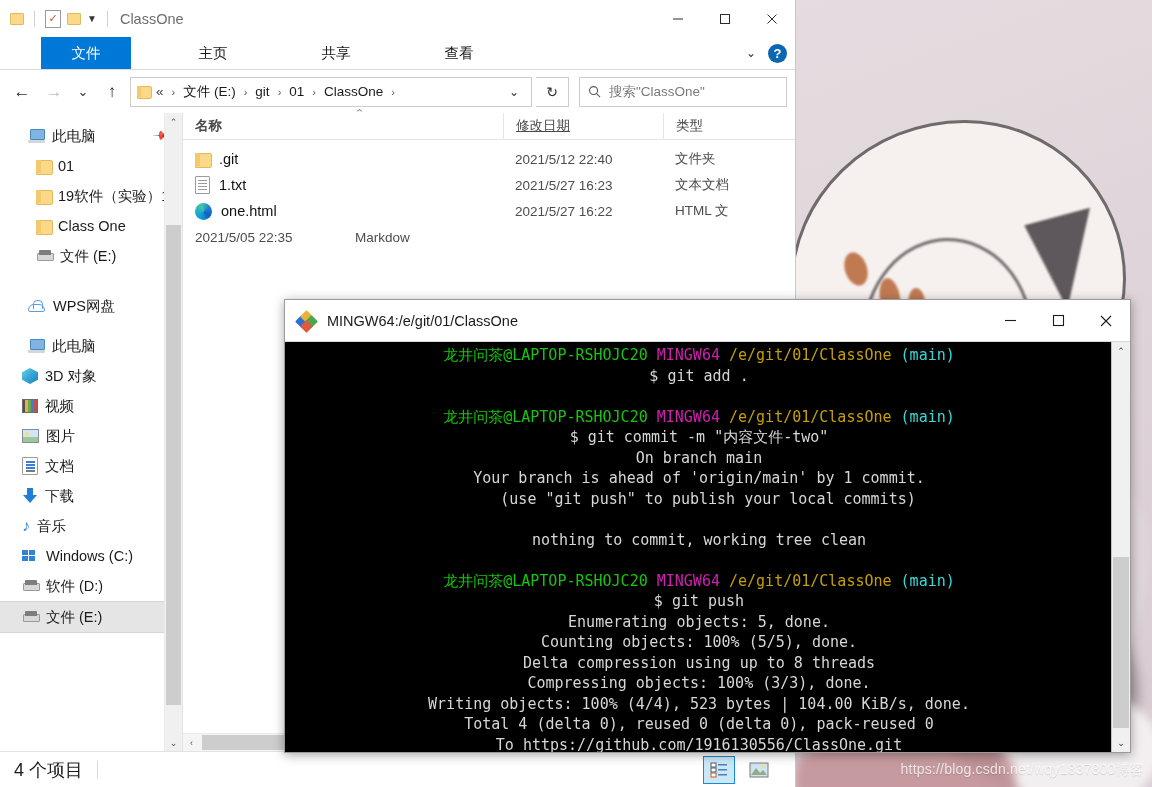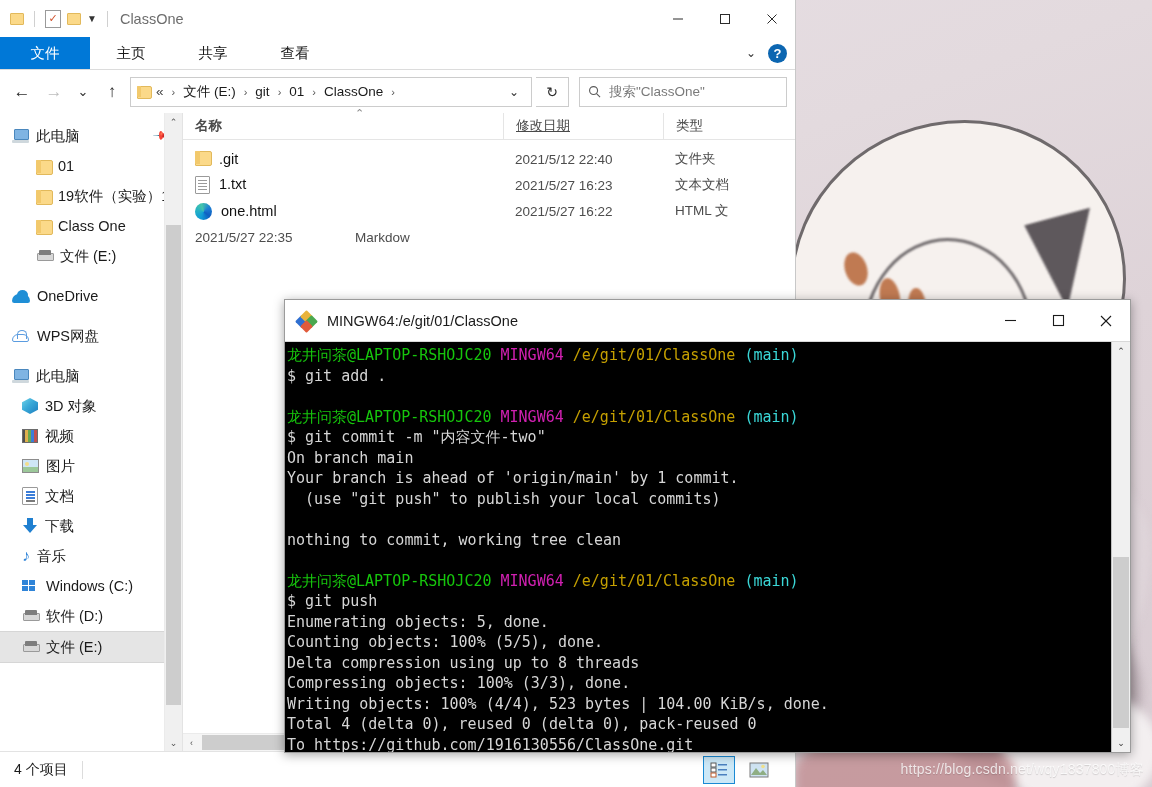--- a/index.html
+++ b/index.html
@@ -113,21 +113,21 @@
   .exp-ribbon {
     height: 32px; min-height: 32px;
     background: #ffffff;
     display: flex; align-items: stretch;
     border-bottom: 1px solid #dcdcdc;
     position: relative;
   }
   .rtab {
     display: flex; align-items: center; justify-content: center;
     font-size: 14.5px; color: #1b1b1b;
-    padding: 0 18px; min-width: 46px;
+    padding: 0 18px; min-width: 46px; margin-left: 41px;
   }
   .rtab.file {
     background: #0078d7; color: #ffffff;
     padding: 0 22px;
   }
   .ribbon-right {
     position: absolute; right: 8px; top: 0; height: 32px;
     display: flex; align-items: center; gap: 12px;
   }
   .help-circle {
@@ -191,21 +191,21 @@
   .nav-item {
     height: 30px;
     display: flex; align-items: center;
     gap: 7px; padding-left: 10px;
     font-size: 14.5px; color: #1b1b1b;
     white-space: nowrap;
     position: relative;
   }
   .nav-item.indent1 { padding-left: 36px; }
   .nav-item.indent0 { padding-left: 22px; }
-  .nav-item.root { padding-left: 12px; }
+  .nav-item.root { padding-left: 28px; }
   .nav-item.selected { background: #e5e5e5; border-top: 1px solid #d6d6d6; border-bottom: 1px solid #d6d6d6; }
   .nav-spacer { height: 10px; }
   .pin-icon { margin-left: auto; margin-right: 12px; color: #7d7d7d; font-size: 12px; transform: rotate(45deg); }
 
   .nav-scroll {
     position: absolute; right: 0; top: 0; bottom: 0;
     width: 17px; background: #f0f0f0;
     border-left: 1px solid #ebebeb;
   }
   .nav-scroll .arrow {
@@ -245,21 +245,21 @@
   .col.type { width: 120px; }
   .sort-caret {
     position: absolute; left: 172px; top: -6px;
     font-size: 11px; color: #8a8a8a;
   }
   .rows { flex: 1; overflow: hidden; padding-top: 6px; }
   .row {
     height: 26px; display: flex; align-items: center;
     font-size: 14.5px; color: #111;
   }
-  .cell { display: flex; gap: 9px; padding-left: 12px; box-sizing: border-box; }
+  .cell { display: flex; align-items: center; gap: 9px; padding-left: 12px; box-sizing: border-box; }
   .cell.name { width: 320px; }
   .cell.date { width: 160px; color: #4d4d4d; font-size: 13.5px; }
   .cell.type { width: 120px; color: #4d4d4d; font-size: 13.5px; white-space: nowrap; overflow: hidden; }
 
   .hscroll {
     position: absolute; left: 0; right: 0; bottom: 0;
     height: 17px; background: #f5f5f5;
     border-top: 1px solid #ebebeb;
     display: flex; align-items: center;
   }
@@ -267,21 +267,21 @@
   .hscroll .thumb { height: 15px; background: #cdcdcd; width: 590px; margin-left: 2px; }
 
   .statusbar {
     height: 35px; min-height: 35px;
     border-top: 1px solid #e3e3e3;
     display: flex; align-items: center;
     background: #ffffff;
     padding-left: 14px;
     position: relative;
   }
-  .status-text { font-size: 14px; color: #1b1b1b; }
+  .status-text { font-size: 18px; color: #1b1b1b; }
   .status-sep { width: 1px; height: 18px; background: #dcdcdc; margin-left: 14px; }
   .view-btns { position: absolute; right: 20px; display: flex; gap: 8px; }
   .view-btn {
     width: 30px; height: 26px;
     display: flex; align-items: center; justify-content: center;
     border: 1px solid transparent;
   }
   .view-btn.active { border-color: #1a8ad4; background: #cce8f7; }
 
   
@@ -500,20 +500,21 @@
   }
   .term-text {
     flex: 1; min-width: 0;
     padding: 3px 0 0 2px;
     font-family: "DejaVu Sans Mono", "Liberation Mono", monospace;
     font-size: 15px;
     line-height: 20.5px;
     color: #cfcfcf;
     white-space: pre;
     overflow: hidden;
+    text-align: center;
   }
   .t-green { color: #16c60c; }
   .t-magenta { color: #d020b0; }
   .t-yellow { color: #c5a000; }
   .t-cyan { color: #3ad7d7; }
   .t-white { color: #d6d6d6; }
   .term-scroll {
     width: 18px; background: #f0f0f0;
     border-left: 1px solid #c0c0c0;
     position: relative; flex: 0 0 auto;
@@ -650,27 +651,20 @@
           <span class="folder-ic"></span>
           <span>Class One</span>
         </div>
         <div class="nav-item indent1">
           <span class="drive-ic"></span>
           <span>文件 (E:)</span>
         </div>
 
         <div class="nav-spacer"></div>
 
-        <div class="nav-item root">
-          <span class="cloud-ic">
-              <span class="c1"></span>
-              <span class="c2"></span>
-            </span>
-          <span>OneDrive</span>
-        </div>
 
         <div class="nav-spacer"></div>
 
         <div class="nav-item root">
           <span class="cloud-outline">
               <span class="c1"></span>
               <span class="c2"></span>
             </span>
           <span>WPS网盘</span>
         </div>
@@ -759,21 +753,21 @@
           </div>
           <div class="row">
             <div class="cell name">
               <span class="edge-ic"></span>
               <span>one.html</span>
             </div>
             <div class="cell date">2021/5/27 16:22</div>
             <div class="cell type">HTML 文</div>
           </div>
           <div class="row">
-            <div class="cell date">2021/5/27 22:35</div>
+            <div class="cell date">2021/5/05 22:35</div>
             <div class="cell type">Markdow</div>
           </div>
         </div>
         <div class="hscroll">
           <div class="arrow">‹</div>
           <div class="thumb"></div>
         </div>
       </div>
     </div>
 

